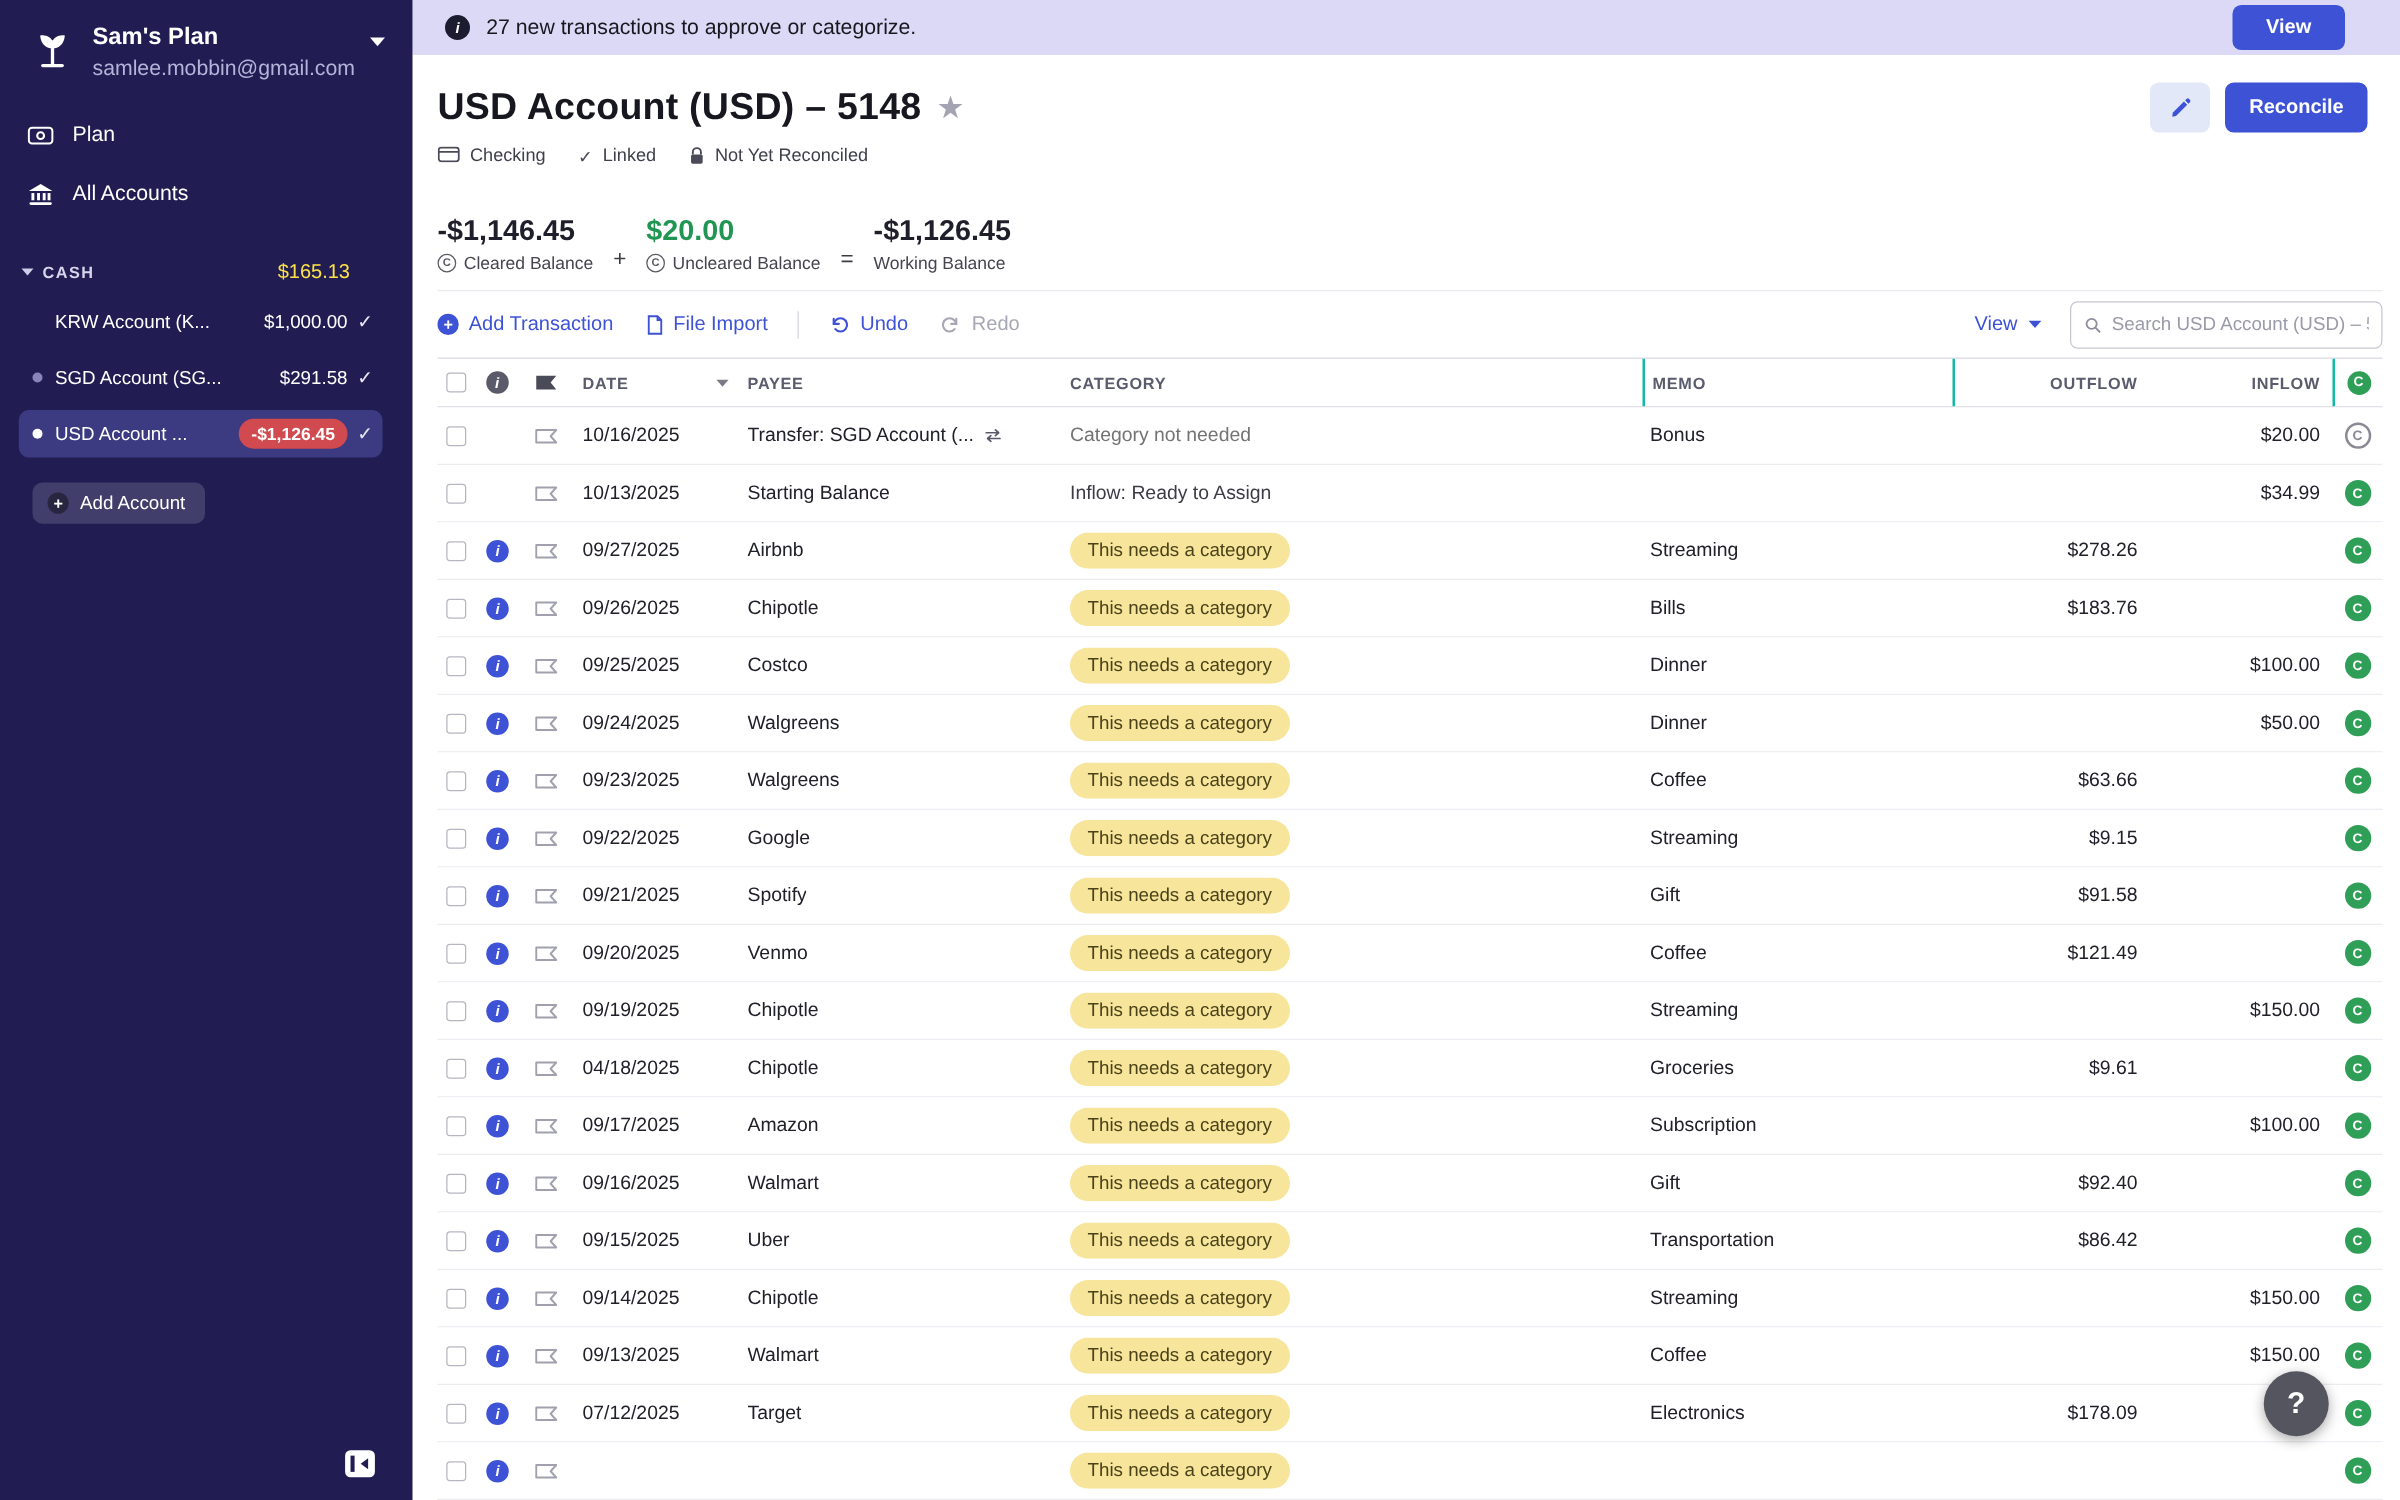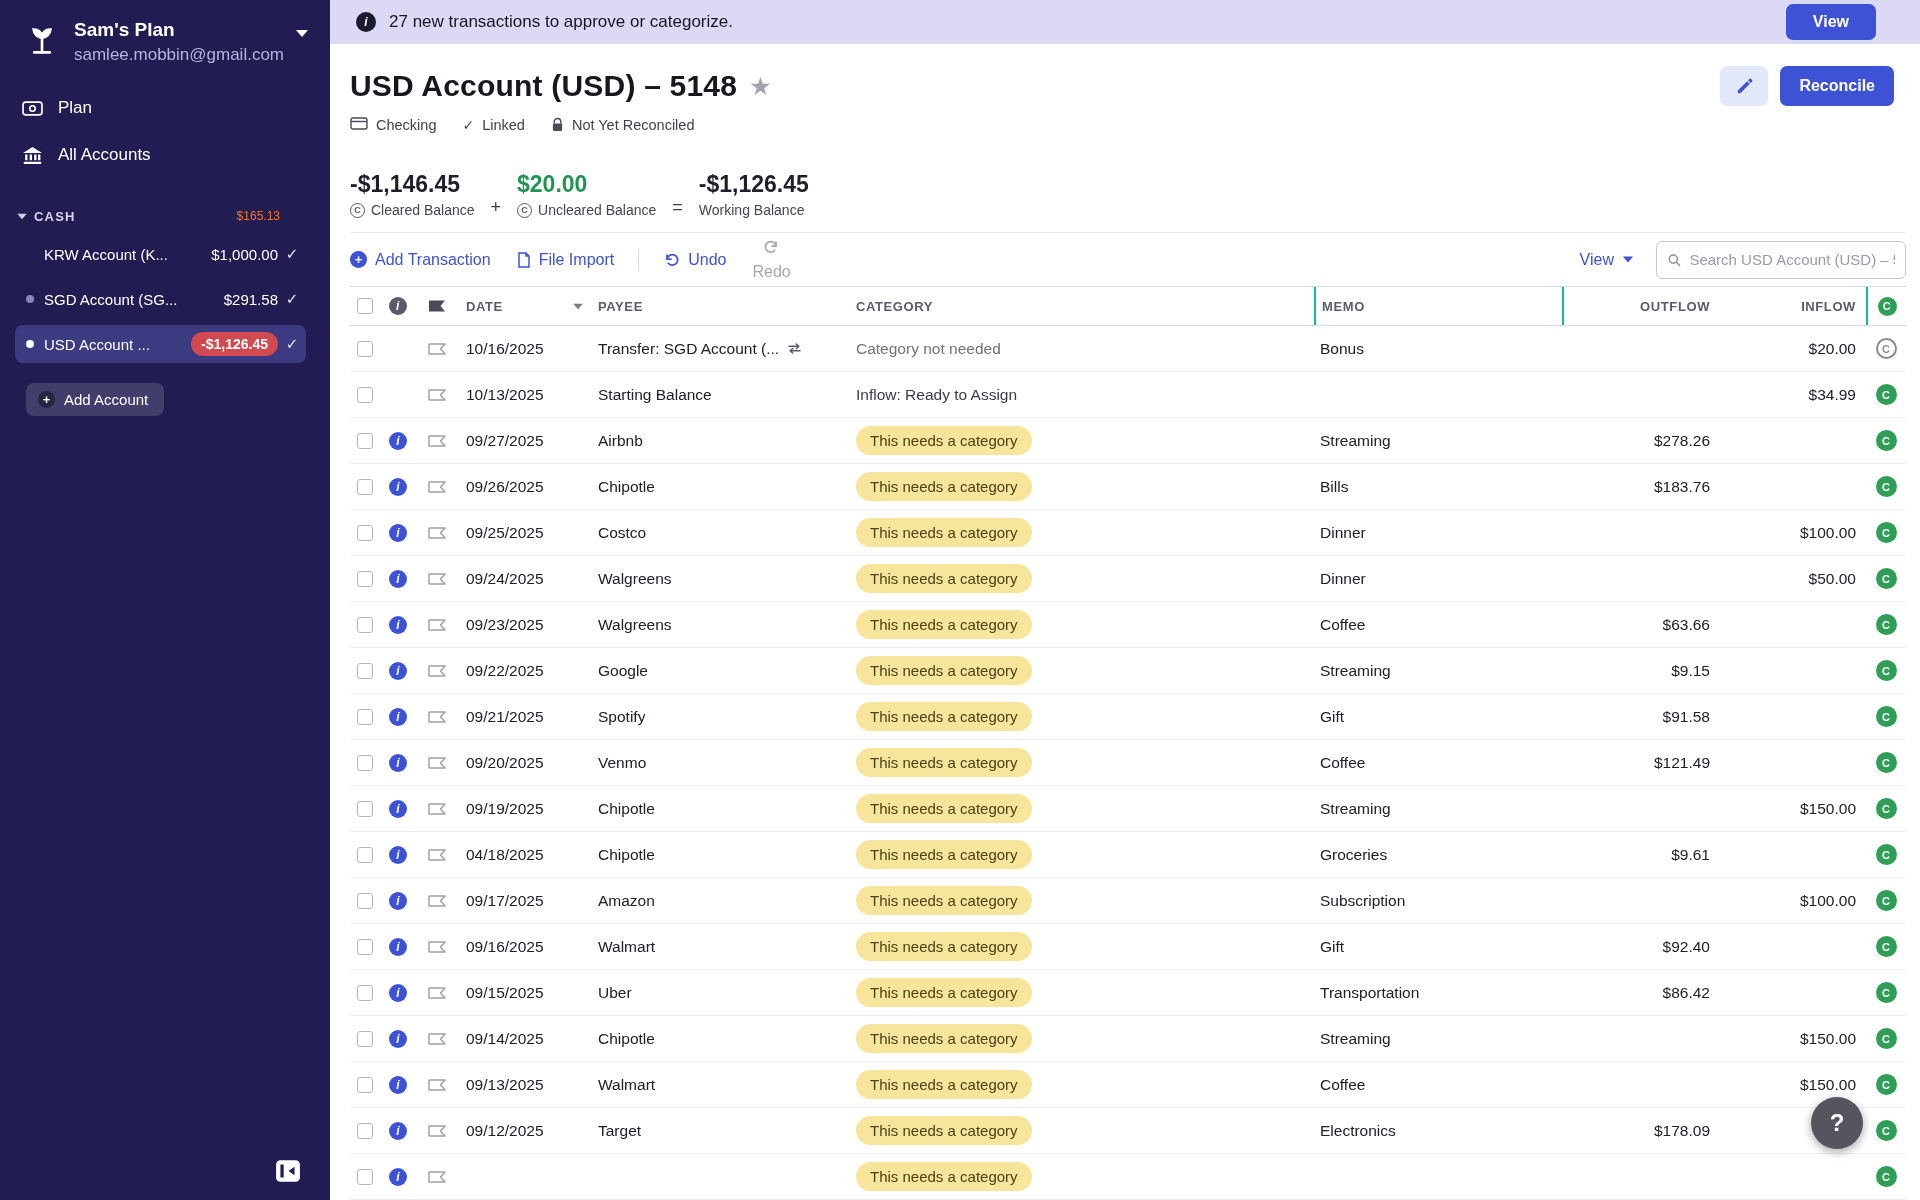--- a/index.html
+++ b/index.html
@@ -14,21 +14,21 @@
   .plan-name { font-size:19px; font-weight:700; color:#fff; line-height:1.25; }
   .plan-email { font-size:17px; color:#b5b3d9; margin-top:3px; white-space:nowrap; overflow:hidden; text-overflow:ellipsis; }
   .tri-down { width:0; height:0; border-left:6px solid transparent; border-right:6px solid transparent; border-top:7px solid currentColor; display:inline-block; }
   .plan-chevron { color:#fff; margin-top:12px; margin-right:4px; }
   .nav { margin-top:6px; }
   .nav-item { display:flex; align-items:center; gap:15px; padding:13px 22px; font-size:17px; font-weight:500; cursor:pointer; }
   .nav-item svg { width:21px; height:21px; }
   .cash-row { display:flex; align-items:center; margin-top:22px; padding:8px 50px 8px 16px; cursor:pointer; }
   .cash-chevron { color:#cfcee8; transform:scale(.8); margin-right:6px; }
   .cash-label { font-size:13px; font-weight:700; letter-spacing:1.2px; color:#d6d5ea; }
-  .cash-total { margin-left:auto; font-size:12px; color:#f97316; }
+  .cash-total { margin-left:auto; font-size:16px; color:#fde047; }
   .acct-row { display:flex; align-items:center; height:45px; padding:0 24px 0 15px; font-size:15px; cursor:pointer; }
   .acct-inner { display:flex; align-items:center; width:100%; padding-left:11px; }
   .acct-row.selected .acct-inner { background:#3c3a80; border-radius:8px; height:38px; }
   .dot { width:8px; height:8px; border-radius:50%; margin-right:10px; flex:0 0 auto; }
   .dot.none { visibility:hidden; }
   .dot.grey { background:#8886b8; }
   .dot.white { background:#ffffff; }
   .acct-name { flex:1; min-width:0; white-space:nowrap; overflow:hidden; text-overflow:ellipsis; color:#fff; }
   .acct-balance { color:#fff; margin-left:8px; }
   .neg-pill { background:#d04a4f; color:#fff; font-size:14px; font-weight:700; padding:4px 10px; border-radius:13px; margin-left:8px; }
@@ -63,21 +63,21 @@
   .balance-amount { font-size:23px; font-weight:700; color:#1f1f2b; line-height:1; }
   .balance-amount.green { color:#219653; }
   .balance-label { display:flex; align-items:center; gap:6px; font-size:14px; color:#45454f; }
   .c-small { width:15px; height:15px; border-radius:50%; border:1.5px solid #5a5a66; color:#5a5a66; font-size:9px; font-weight:700; display:flex; align-items:center; justify-content:center; }
   .balance-op { font-size:18px; color:#3c3c46; margin-top:3px; }
 
   .toolbar { display:flex; align-items:center; margin:14px 14px 0 20px; padding:8px 0; height:54px; border-top:1px solid #e9e9ef; }
   .tool-link { display:flex; align-items:center; gap:8px; color:#3d52d5; font-size:16px; font-weight:500; cursor:pointer; background:none; border:none; font-family:inherit; }
   .tool-link + .tool-link { margin-left:26px; }
   .tool-sep { width:1px; height:22px; background:#d6d6de; margin:0 24px; }
-  .tool-link.disabled { color:#a6a6b4; cursor:default;flex-direction:column; }
+  .tool-link.disabled { color:#a6a6b4; cursor:default; }
   .view-dd { margin-left:auto; display:flex; align-items:center; gap:8px; color:#3d52d5; font-size:16px; font-weight:500; cursor:pointer; }
   .view-dd .tri-down { transform:scale(.85); }
   .search-box { margin-left:22px; width:250px; height:38px; border:1px solid #c6c6d2; border-radius:6px; background:#fff; display:flex; align-items:center; gap:8px; padding:0 10px; overflow:hidden; }
   .search-box input { border:none; outline:none; font-family:inherit; font-size:15px; color:#33333d; width:100%; background:transparent; }
   .search-box input::placeholder { color:#9a9aa8; }
 
   
   .table { margin:0 14px 0 20px; }
   .trow, .thead { display:grid; grid-template-columns:30px 36px 42px 140px 258px 458px 248px 158px 146px 40px; align-items:center; }
   .thead { height:40px; border-top:1px solid #d9d9e2; border-bottom:1px solid #d9d9e2; font-size:13px; font-weight:600; letter-spacing:.6px; color:#5b5b6e; }
@@ -818,21 +818,21 @@
             <span class="checkbox"></span>
           </div>
     <div class="cell-center">
             <span class="info-icon">i</span>
           </div>
     <div class="cell-center">
       <svg width="20" height="14" viewBox="0 0 20 14">
               <path d="M2 2h16L13.5 7 18 12H2z" fill="none" stroke="#a0a0ae" stroke-width="1.5" stroke-linejoin="round"></path>
             </svg>
     </div>
-    <div class="cell date">09/12/2025</div>
+    <div class="cell date">07/12/2025</div>
     <div class="cell payee">
       <span style="overflow:hidden;text-overflow:ellipsis;">Target</span>
 
     </div>
     <div class="cell">
       <span class="badge">This needs a category</span>
       
     </div>
     <div class="cell memo">Electronics</div>
     <div class="cell num">$178.09</div>

